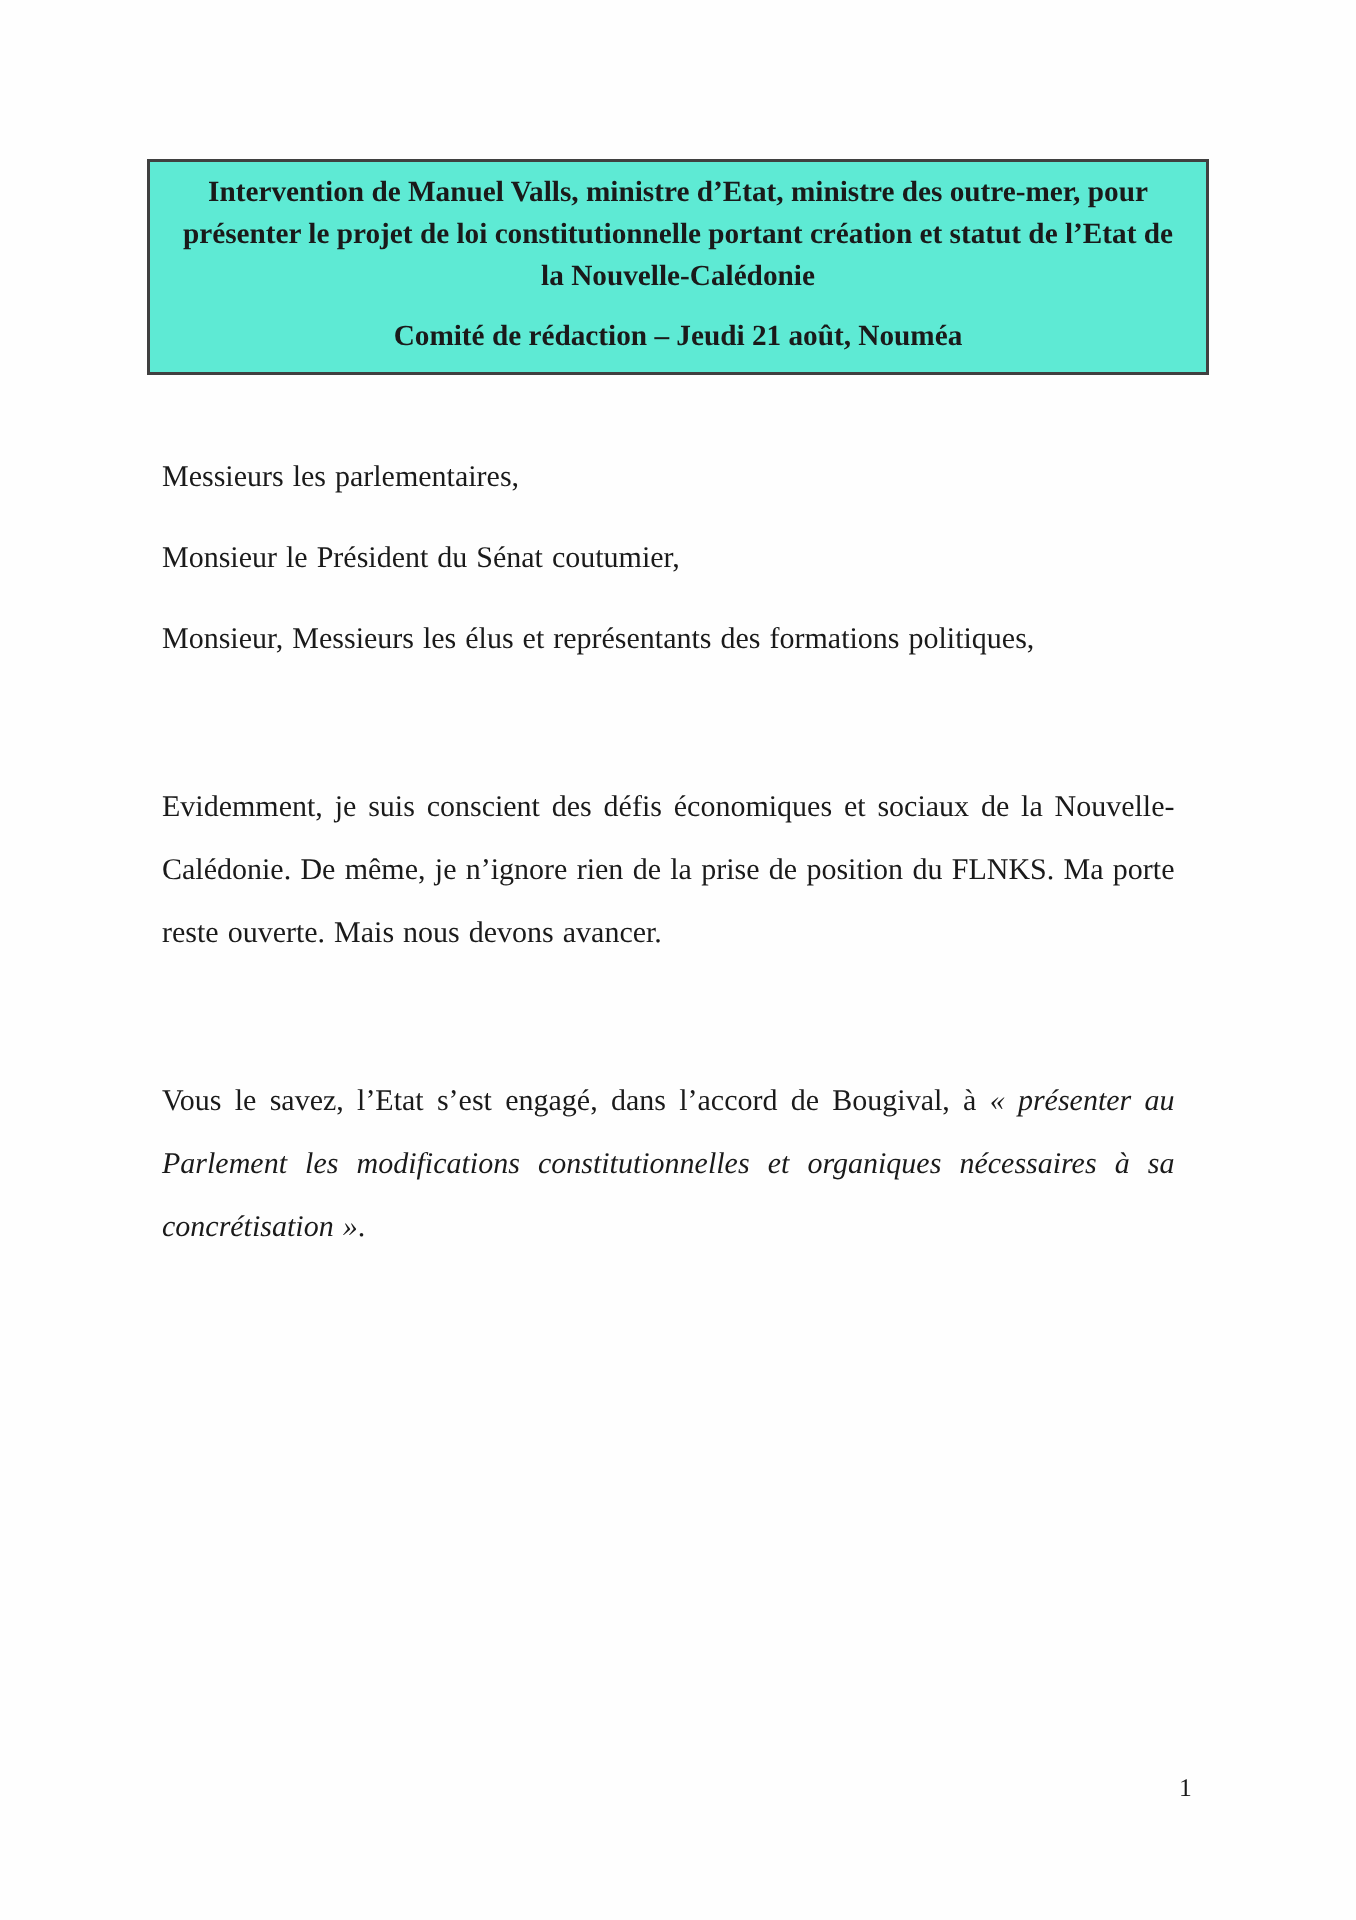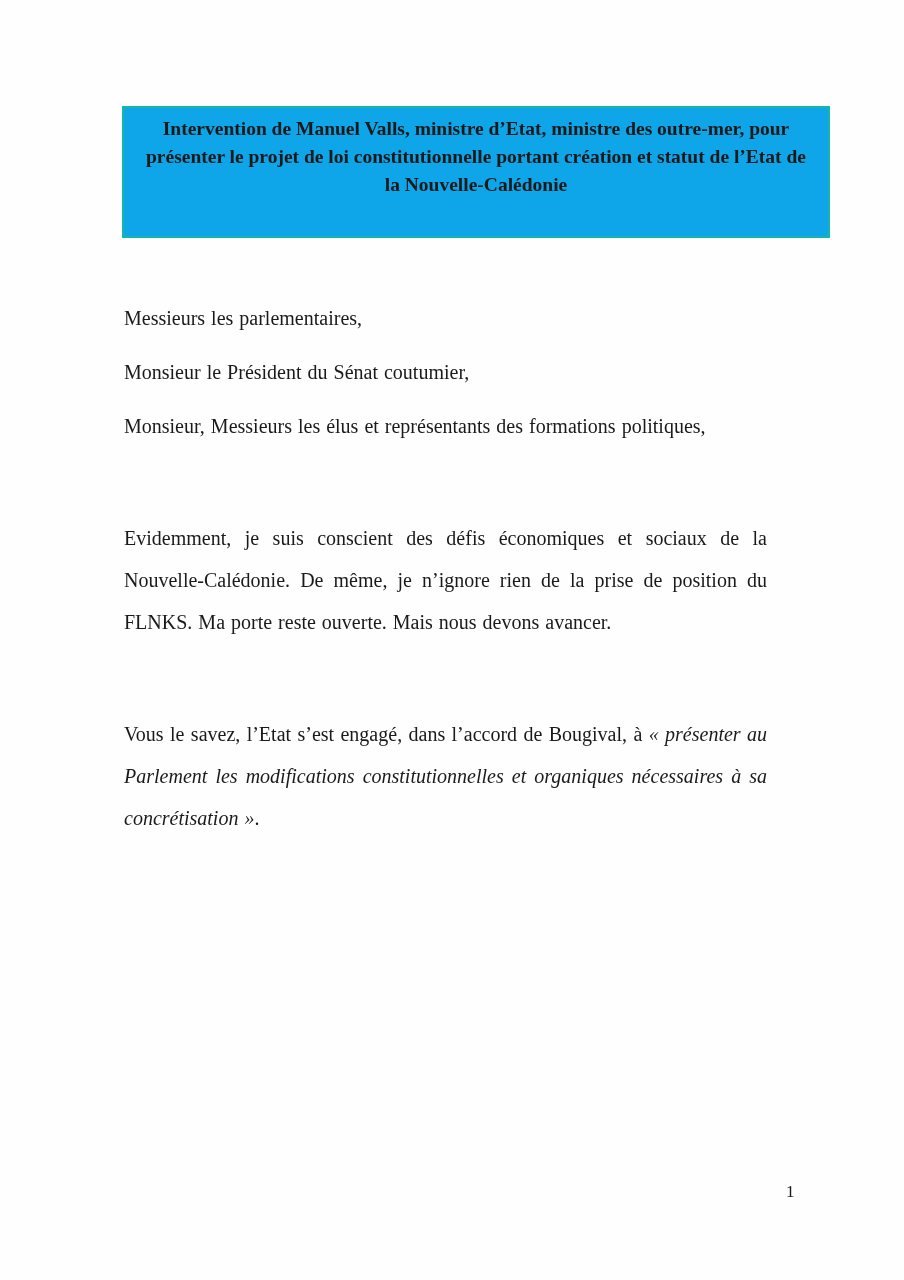--- a/index.html
+++ b/index.html
@@ -17,25 +17,24 @@
     font-family: "Liberation Serif", "DejaVu Serif", serif;
     color: #1a1a1a;
   }
   .header-box {
     box-sizing: border-box;
     position: absolute;
     left: 98px;
     top: 106px;
     width: 708px;
     min-height: 132px;
-    border: 2px solid #14b8a6;
-    background: #0ea5e9;
+    border: 2px solid #404040;
+    background: #5eead4;
     padding: 7px 12px 9px;
     text-align: center;
-    margin-left: 24px;
   }
   .header-box .title {
     margin: 0;
     font-weight: bold;
     font-size: 19.5px;
     line-height: 28px;
   }
   .header-box .subtitle {
     margin: 12px 0 0;
     font-weight: bold;
@@ -45,21 +44,21 @@
   .body-text {
     position: absolute;
     left: 108px;
     top: 297px;
     width: 675px;
     font-size: 20px;
     line-height: 42px;
     word-spacing: 1px;
   }
   .body-text p {
-    margin: 0 16px 12px;
+    margin: 0 0 12px;
   }
   .body-text p.para {
     text-align: justify;
   }
   .gap  { margin-top: 70px !important; }
   .gap2 { margin-top: 64px !important; }
   .quote-italic { font-style: italic; }
   .bold-run { font-weight: bold; }
   .page-number {
     position: absolute;
@@ -70,20 +69,21 @@
     color: #1a1a1a;
   }
 </style>
 </head>
 <body>
 
 <div class="page">
 
   <div class="header-box">
     <p class="title">Intervention de Manuel Valls, ministre d’Etat, ministre des outre-mer, pour présenter le projet de loi constitutionnelle portant création et statut de l’Etat de la Nouvelle-Calédonie</p>
+    <p class="subtitle">Comité de rédaction – Jeudi 21 août, Nouméa</p>
   </div>
 
   <div class="body-text">
     <p class="sal">Messieurs les parlementaires,</p>
     <p class="sal">Monsieur le Président du Sénat coutumier,</p>
     <p class="sal para">Monsieur, Messieurs les élus et représentants des formations politiques,</p>
 
     <p class="para gap">Evidemment, je suis conscient des défis économiques et sociaux de la Nouvelle-Calédonie. De même, je n’ignore rien de la prise de position du FLNKS. Ma porte reste ouverte. Mais nous devons avancer.</p>
 
     <p class="para gap"><span>Vous le savez, l’Etat s’est engagé, dans l’accord de Bougival, à </span><span class="quote-italic">«&nbsp;présenter au Parlement les modifications constitutionnelles et organiques nécessaires à sa concrétisation&nbsp;»</span><span>.</span></p>

